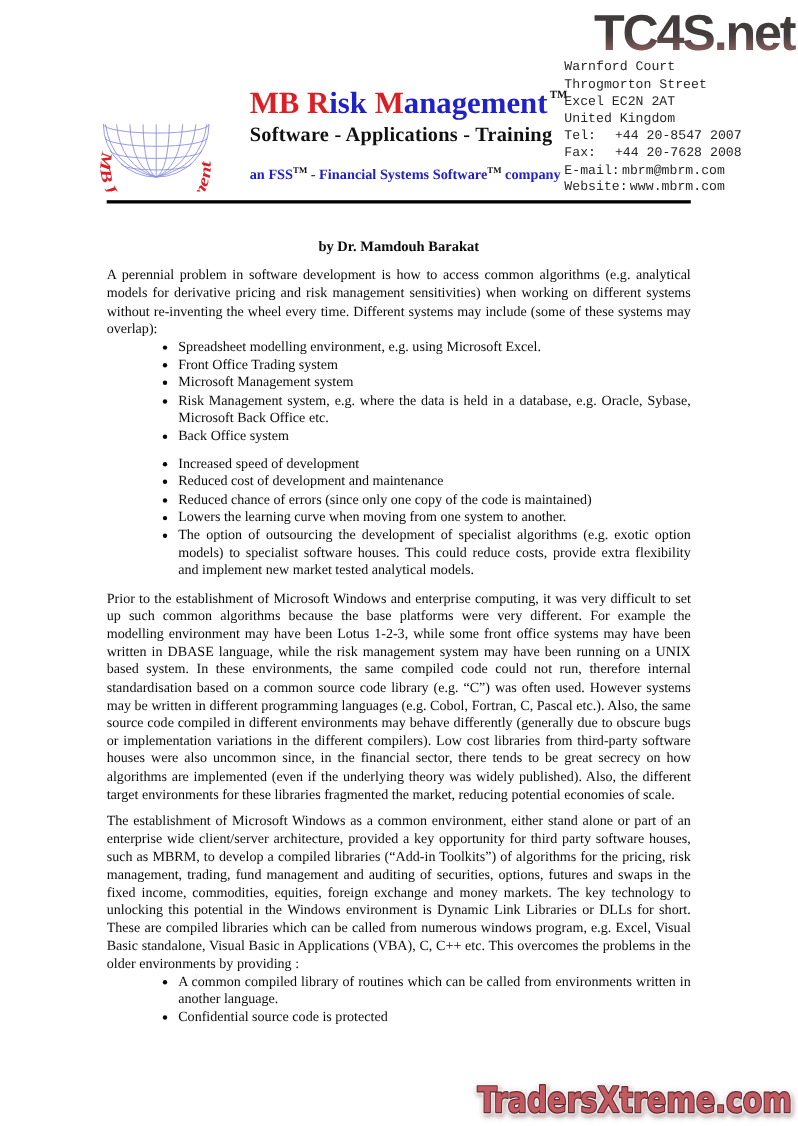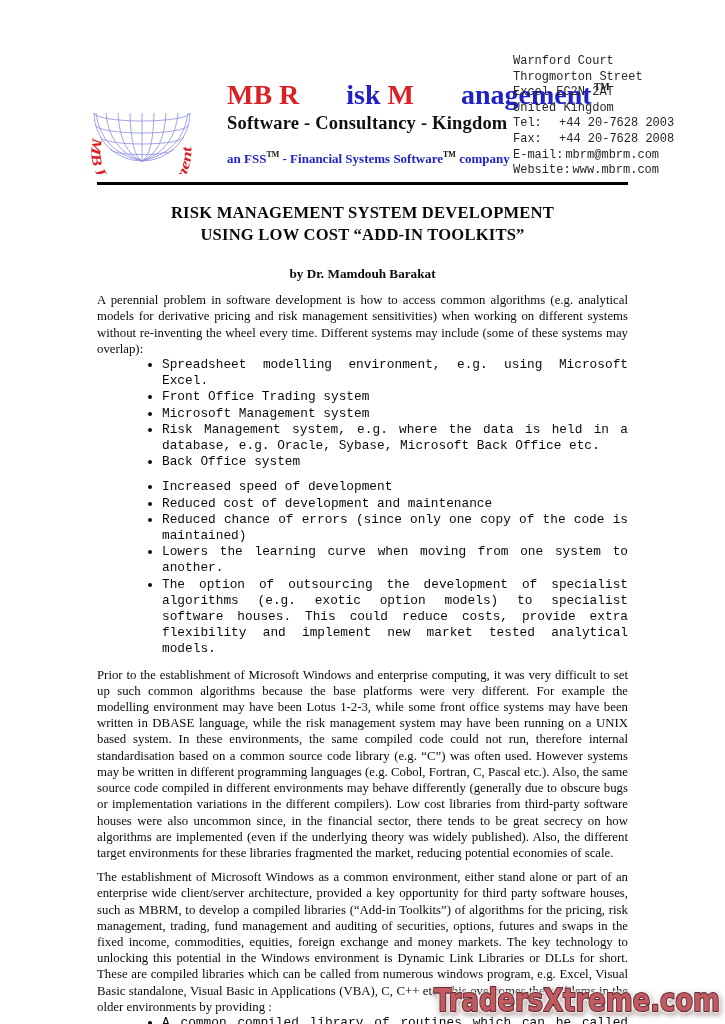--- a/index.html
+++ b/index.html
@@ -5,51 +5,64 @@
   html,body{margin:0;padding:0;background:#ffffff;}
   #page{position:relative;width:725px;height:1024px;background:#fff;overflow:hidden;
         font-family:"Liberation Serif",serif;color:#0a0a0a;}
 
   
   .tc4s{position:absolute;top:2px;left:537px;}
   .logo{position:absolute;left:78px;top:38px;}
   .brand{position:absolute;left:227px;top:72px;white-space:nowrap;}
   .brand-name{font-size:28px;font-weight:bold;line-height:30px;}
   .red{color:var(--brand-red);}
-  .blue{color:var(--brand-blue);margin-left:47px;}
+  .blue{color:var(--brand-blue);}
   sup.tm{font-size:10px;color:#111;font-weight:bold;margin-left:2px;vertical-align:14px;}
   .brand-tag{font-size:18.5px;font-weight:bold;color:#101010;margin-top:3px;letter-spacing:.2px;}
   .brand-sub{font-size:13px;font-weight:bold;color:var(--brand-blue);margin-top:16px;}
   .brand-sub sup{font-size:8px;color:#111;vertical-align:6px;}
   .address{position:absolute;left:513px;top:54px;width:175px;
            font-family:Liberation Mono, monospace;font-size:12px;line-height:15.6px;color:#262626;}
   .addr-row{display:flex;align-items:center;}
   .addr-label.wide{min-width:44px;}
   .addr-value{margin-left:2px;}
   .rule{position:absolute;left:97px;top:182px;width:531px;height:3px;background:#000;}
 
   
   .article{position:absolute;left:97px;top:196px;width:531px;
            font-size:12.8px;line-height:16.2px;text-align:justify;}
   .article h1{font-size:16.6px;line-height:22px;text-align:center;margin:6px 0 0;letter-spacing:.2px;}
   .byline{text-align:center;font-weight:bold;font-size:13.2px;margin:20px 0 10px;}
   .article p{margin:0 0 8px;}
   .article p.tight{margin-bottom:0;}
-  .article ul{margin:0 0 9px;padding-left:65px;list-style:disc outside;font-family:Liberation Mono, monospace;}
+  .article ul{margin:0 0 9px;padding-left:65px;list-style:disc outside;}
   .article li{margin:0;}
 
   
   .wm-dlsub{position:absolute;left:221px;top:496px;z-index:5;}
   .wm-traders{position:absolute;left:429px;top:976px;z-index:5;}
 </style>
 </head>
 <body>
 
 <div id="page">
 
+  <div class="tc4s">
+    <svg width="188" height="54" viewBox="0 0 188 54">
+      <defs>
+        <linearGradient id="tcg" x1="0" y1="0" x2="0" y2="1">
+          <stop offset="0" stop-color="#3e3c3c"></stop>
+          <stop offset="0.55" stop-color="#433c3c"></stop>
+          <stop offset="0.85" stop-color="#8a5f5f"></stop>
+          <stop offset="1" stop-color="#a87474"></stop>
+        </linearGradient>
+      </defs>
+      <text x="94" y="43" text-anchor="middle" textLength="182" lengthAdjust="spacingAndGlyphs" style="font:700 46px 'Liberation Sans',sans-serif;letter-spacing:-2px;fill:url(#tcg);">TC4S.net</text>
+    </svg>
+  </div>
 
   <div class="logo">
     <svg width="132" height="136" viewBox="0 0 132 136">
       <defs>
         <path id="arc" d="M 16,98 A 50,50 0 1 0 112,102" fill="none"></path>
       </defs>
       <text style="font:italic 700 14px 'Liberation Serif',serif;fill:var(--brand-red);">
         <textPath href="#arc" startOffset="2" textLength="176" lengthAdjust="spacingAndGlyphs">MB Risk Management</textPath>
       </text>
       <g style="stroke:var(--globe-blue);fill:none;stroke-width:.8;">
@@ -66,41 +79,41 @@
         <path d="M 28,75 Q 31,112 64,123"></path>
         <path d="M 100,75 Q 97,112 64,123"></path>
         <path d="M 18,75 Q 23,114 64,123"></path>
         <path d="M 110,75 Q 105,114 64,123"></path>
       </g>
     </svg>
   </div>
 
   <div class="brand">
     <div class="brand-name"><span class="red">MB </span><span class="red">R</span><span class="blue">isk </span><span class="red">M</span><span class="blue">anagement</span><sup class="tm">TM</sup></div>
-    <div class="brand-tag">Software - Consultancy - Kingdom</div>
+    <div class="brand-tag">Software - Applications - Training</div>
     <div class="brand-sub"><span>an </span><span>FSS</span><sup>TM</sup><span> - Financial Systems Software</span><sup>TM</sup><span> company</span></div>
   </div>
 
   <div class="address">
     <div>
 
         <div class="addr-line">Warnford Court</div>
 
         <div class="addr-line">Throgmorton Street</div>
 
         <div class="addr-line">Excel EC2N 2AT</div>
 
         <div class="addr-line">United Kingdom</div>
 
     </div>
     <div>
 
         <div class="addr-row">
           <span class="addr-label wide">Tel:</span>
-          <span class="addr-value">+44 20-7628 2003</span>
+          <span class="addr-value">+44 20-8547 2007</span>
         </div>
 
         <div class="addr-row">
           <span class="addr-label wide">Fax:</span>
           <span class="addr-value">+44 20-7628 2008</span>
         </div>
 
         <div class="addr-row">
           <span class="addr-label">E-mail:</span>
           <span class="addr-value">mbrm@mbrm.com</span>
@@ -110,24 +123,20 @@
           <span class="addr-label">Website:</span>
           <span class="addr-value">www.mbrm.com</span>
         </div>
 
     </div>
   </div>
 
   <div class="rule"></div>
 
   <div class="article">
-    <h1>
-      <div>RISK MANAGEMENT SYSTEM DEVELOPMENT</div>
-      <div>USING LOW COST “ADD-IN TOOLKITS”</div>
-    </h1>
     <div class="byline">by Dr. Mamdouh Barakat</div>
 
     <p class="tight">A perennial problem in software development is how to access common algorithms (e.g. analytical models for derivative pricing and risk management sensitivities) when working on different systems without re-inventing the wheel every time.  Different systems may include  (some of these systems may overlap):</p>
     <ul>
       <li>Spreadsheet modelling environment, e.g. using Microsoft Excel.</li>
         <li>Front Office Trading system</li>
         <li>Microsoft Management system</li>
         <li>Risk Management system, e.g. where the data is held in a database, e.g. Oracle, Sybase, Microsoft Back Office etc.</li>
         <li>Back Office system</li>
     </ul>

